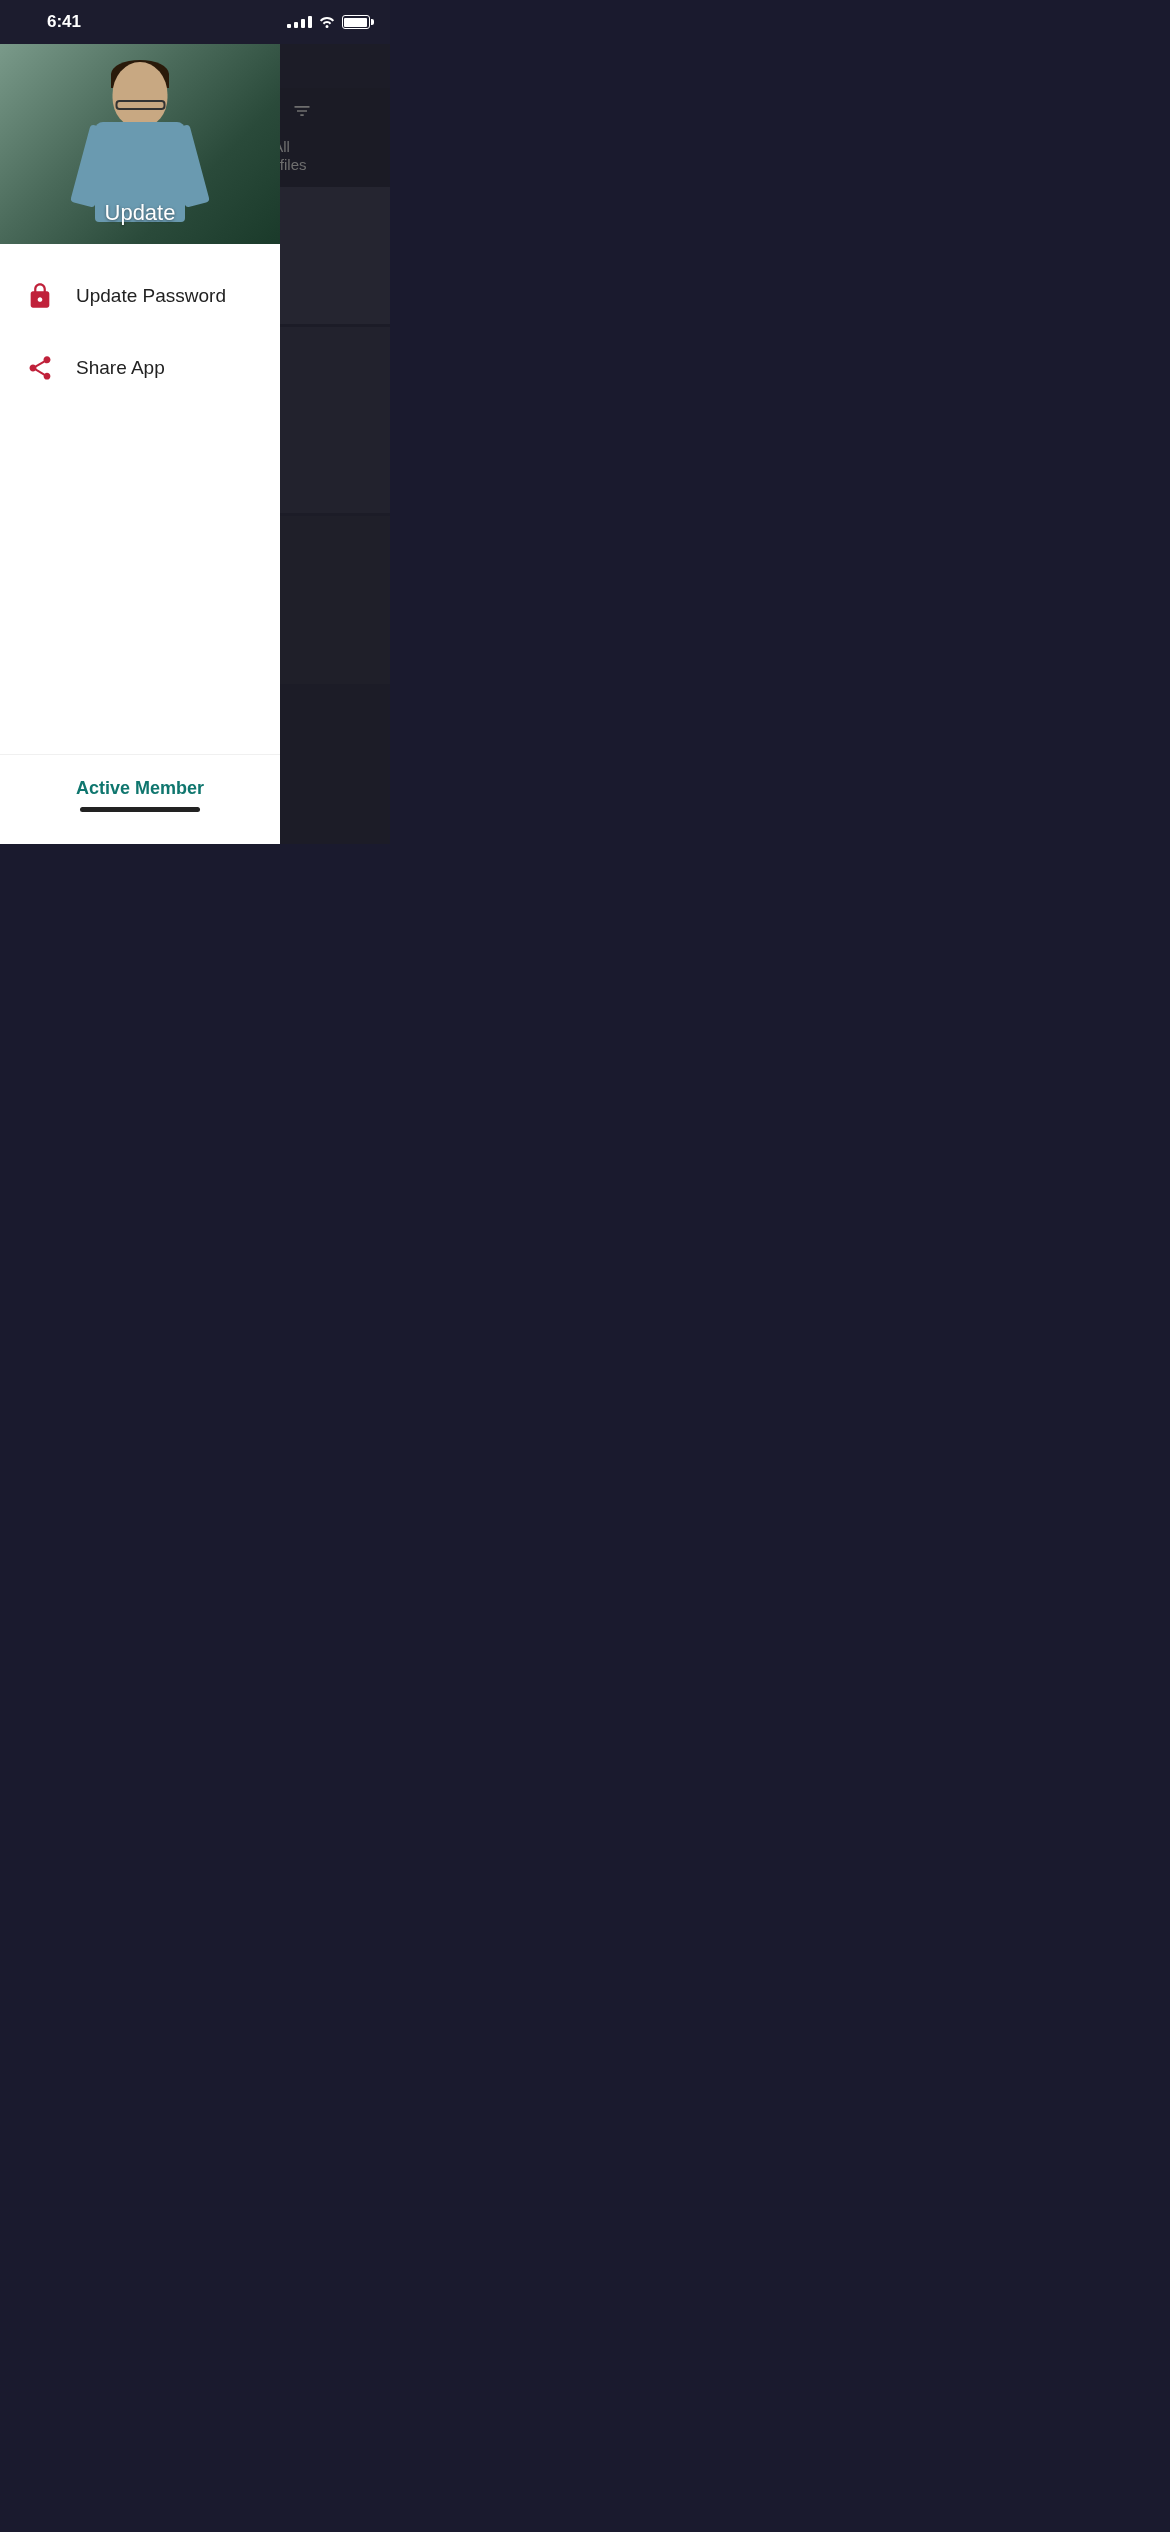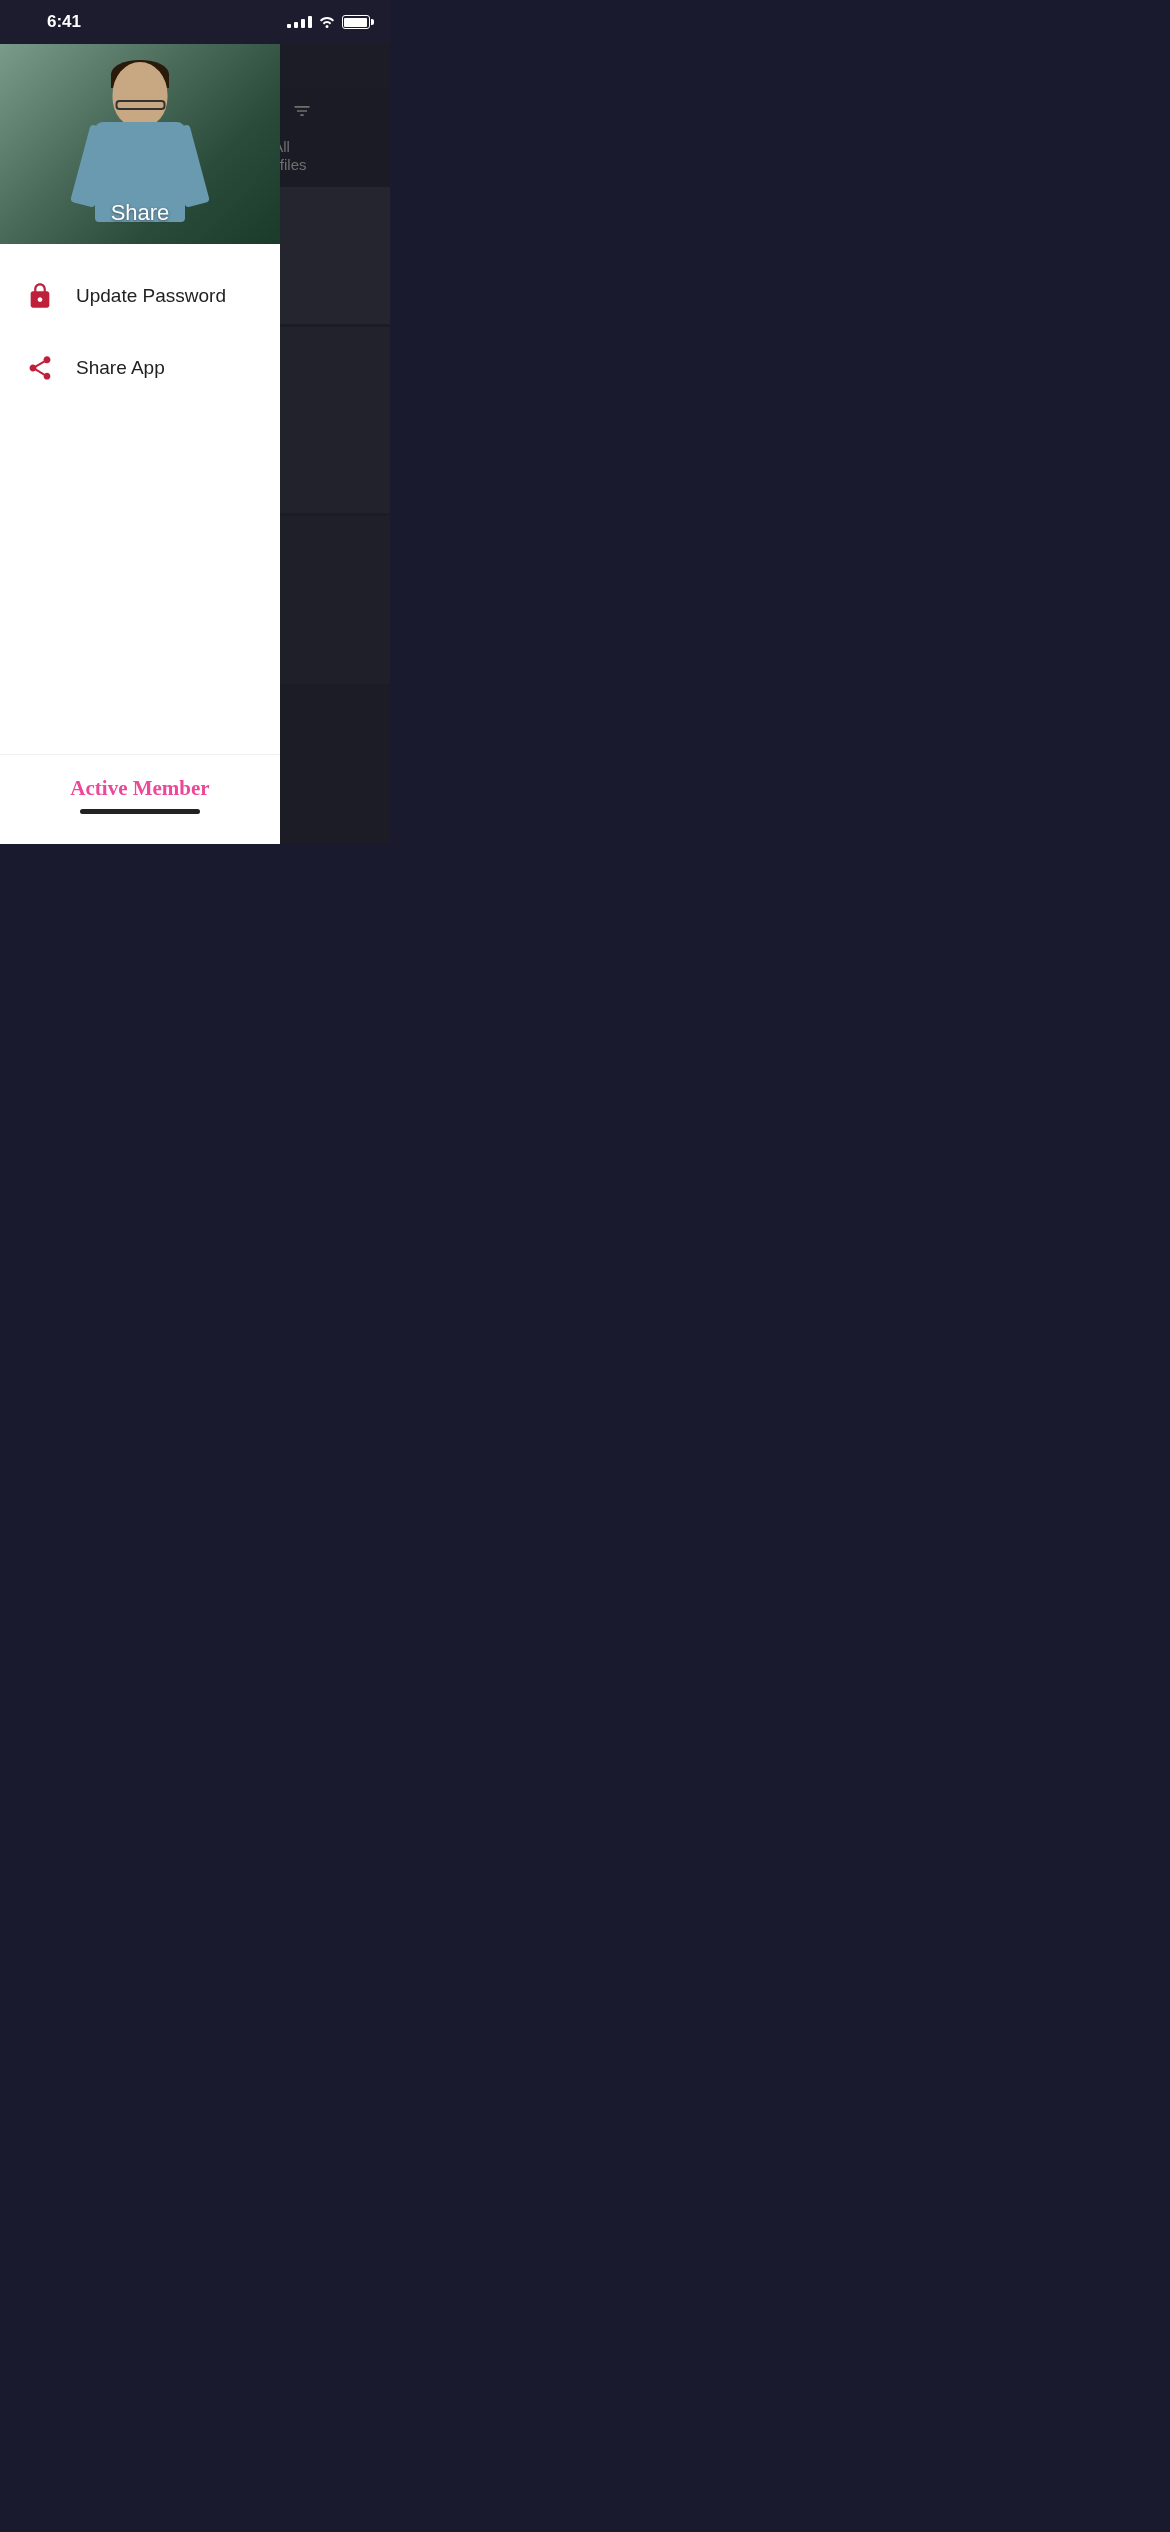--- a/index.html
+++ b/index.html
@@ -288,25 +288,24 @@
       height: 90px;
       background: white;
       display: flex;
       align-items: center;
       justify-content: center;
       flex-direction: column;
       border-top: 1px solid #f0f0f0;
       padding-bottom: 10px;
     }
     .active-member-label {
-      color: #ec4899;
-      font-size: 21px;
+      color: #0f766e;
+      font-size: 18px;
       font-weight: 700;
       margin-bottom: 8px;
-      font-family: Liberation Serif, serif;
     }
     .home-indicator {
       width: 120px; height: 5px;
       background: #222;
       border-radius: 3px;
     }
   </style>
 </head>
 <body>
 
@@ -407,21 +406,21 @@
 
       <div class="person-figure">
         <div class="person-hair"></div>
         <div class="person-head">
           <div class="person-glasses"></div>
         </div>
         <div class="person-arm-left"></div>
         <div class="person-arm-right"></div>
         <div class="person-body"></div>
       </div>
-      <div class="person-name">Share</div>
+      <div class="person-name">Update</div>
     </div>
   </div>
 
   <div class="menu-list">
 
 
     <div class="menu-item">
       <div class="menu-icon">
         <svg viewBox="0 0 24 24" fill="#c0213a">
           <path d="M18 8h-1V6c0-2.76-2.24-5-5-5S7 3.24 7 6v2H6c-1.1 0-2 .9-2 2v10c0 1.1.9 2 2 2h12c1.1 0 2-.9 2-2V10c0-1.1-.9-2-2-2zm-6 9c-1.1 0-2-.9-2-2s.9-2 2-2 2 .9 2 2-.9 2-2 2zm3.1-9H8.9V6c0-1.71 1.39-3.1 3.1-3.1 1.71 0 3.1 1.39 3.1 3.1v2z"></path>

